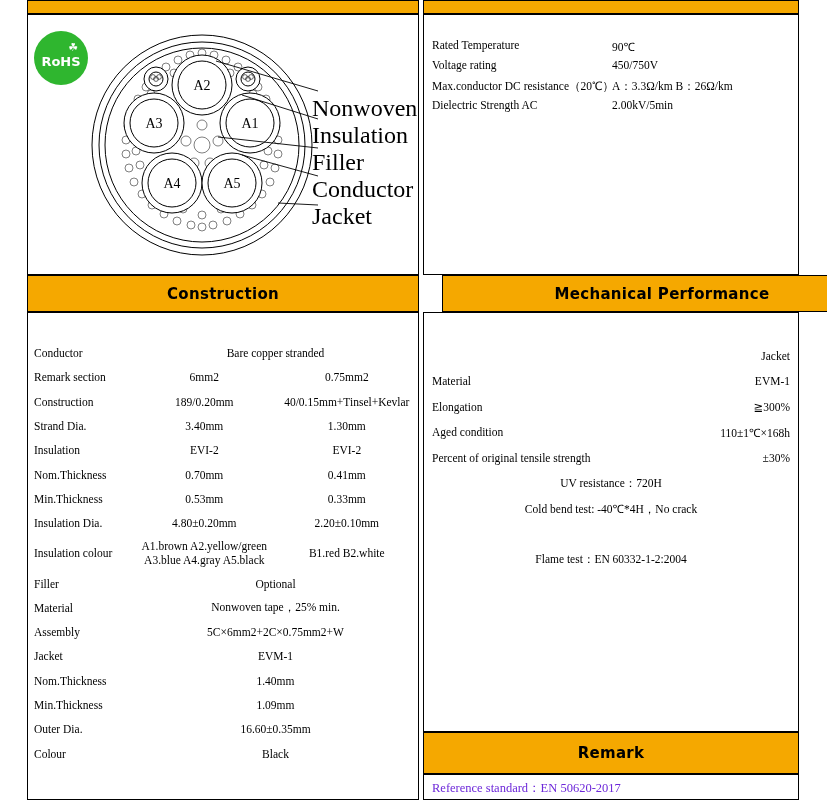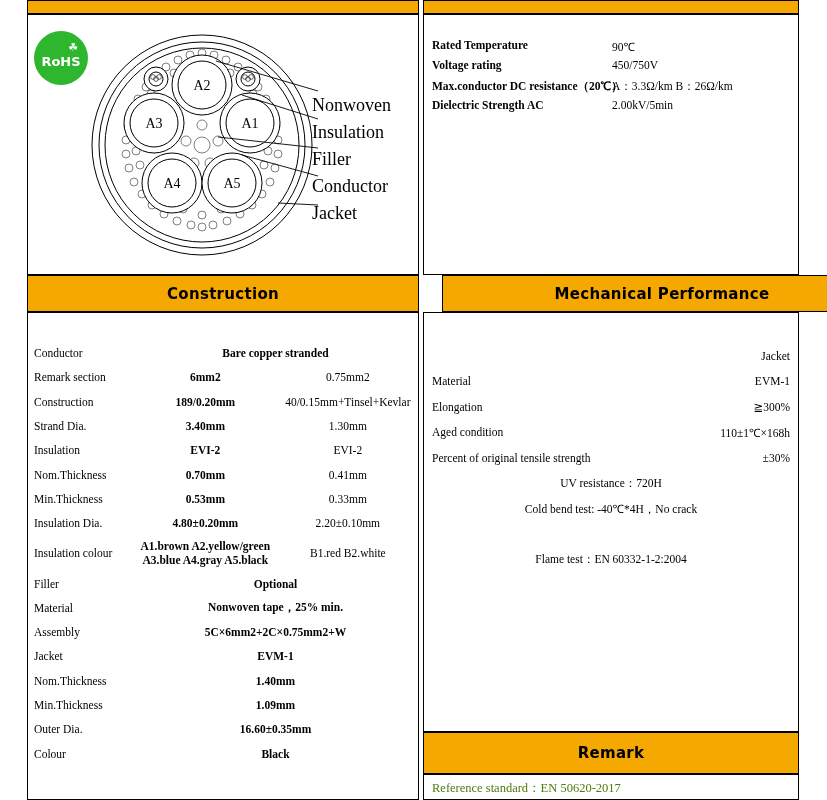--- a/index.html
+++ b/index.html
@@ -70,33 +70,33 @@
     color: #fff;
   }
 
   
   #cable-svg { position: absolute; left: 62px; top: 18px; }
 
   
   .callout {
     position: absolute;
     font-family: "Liberation Serif", serif;
-    font-size: 18px;
+    font-size: 24px;
     color: #000;
     white-space: nowrap;
   }
 
   
   .spec-row {
     position: absolute;
     font-size: 11.5px;
     color: #000;
     white-space: nowrap;
   }
-  .spec-label { position: absolute; left: 0; font-weight: bold; }
+  .spec-label { position: absolute; left: 0; }
   .spec-value { position: absolute; left: 180px; }
 
   
   #construction-bar { left: 27px;  top: 275px; width: 392px; height: 37px; }
   #mech-bar         { left: 442px; top: 275px; width: 440px; height: 37px; }
 
   
   #construction-panel { left: 27px;  top: 312px; width: 392px; height: 488px; }
   #mech-panel         { left: 423px; top: 312px; width: 376px; height: 420px; }
   #remark-bar         { left: 423px; top: 732px; width: 376px; height: 42px; }
@@ -111,21 +111,21 @@
     font-size: 11.5px;
   }
   .ctable td {
     padding: 0 6px;
     height: 24.3px;
     vertical-align: middle;
     color: #000;
     border: 0;
   }
   .ctable td.label { width: 105px; text-align: left; }
-  .ctable td.c1 { text-align: center; font-weight: bold; }
+  .ctable td.c1 { text-align: center; }
   .ctable td.c2 { text-align: center; }
   .ctable tr.tall td { height: 36px; }
   .two-line { line-height: 1.25; }
 
   
   .mtable {
     position: absolute;
     left: 0; top: 0;
     width: 100%;
     border-collapse: collapse;
@@ -138,21 +138,21 @@
     color: #000;
   }
   .mtable td.mlabel { text-align: left; }
   .mtable td.mval { text-align: right; }
   .mtable td.mfull { text-align: center; }
 
   .remark-text {
     position: absolute;
     left: 8px; top: 5px;
     font-size: 12.5px;
-    color: #4d7c0f;
+    color: #6d28d9;
     white-space: nowrap;
   }
 </style>
 </head>
 <body>
 
 <div id="page">
 
   <div class="bar" id="top-left-strip"></div>
   <div class="bar" id="top-right-strip"></div>

